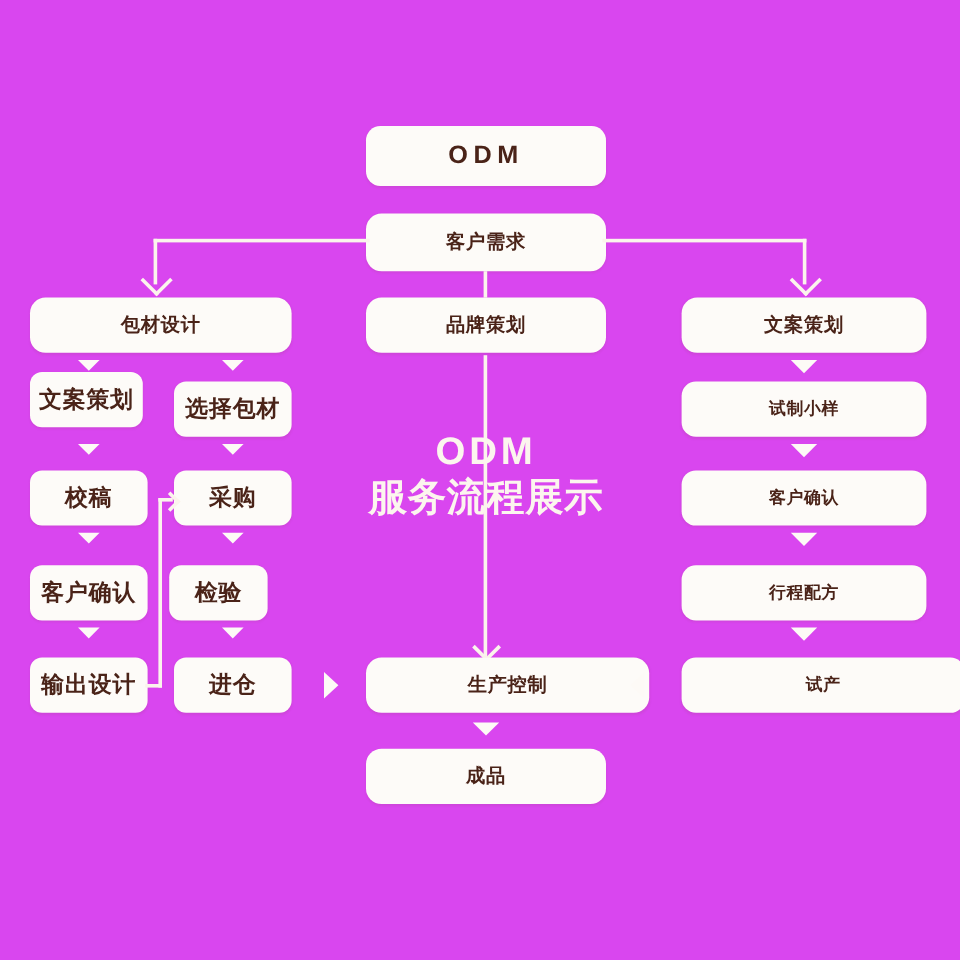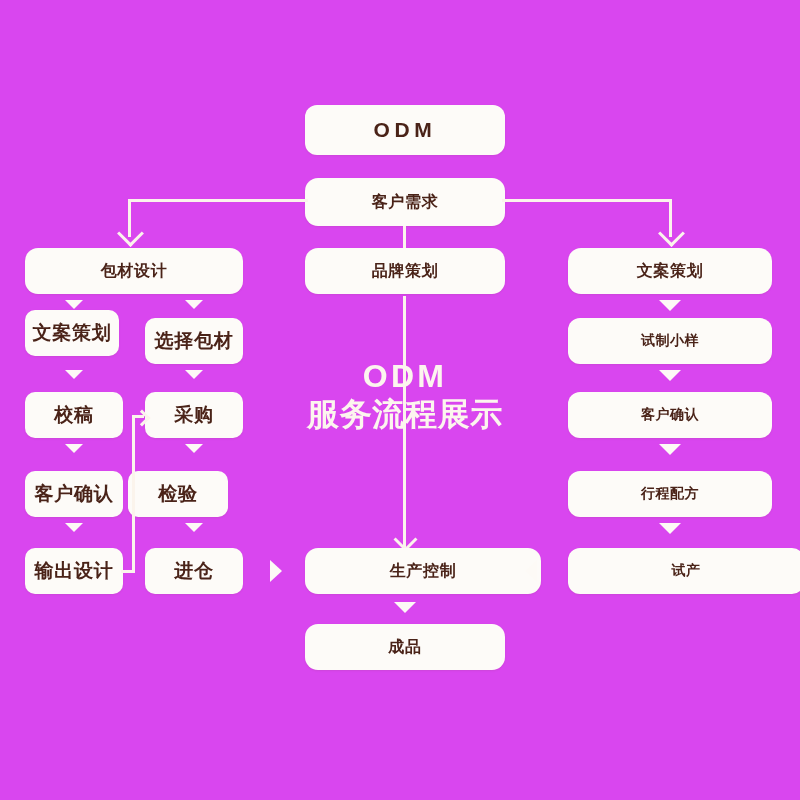--- a/index.html
+++ b/index.html
@@ -165,21 +165,21 @@
   <div class="tri tri-down-sm" style="left:65px; top:523px;"></div>
 
   <div class="node small" style="left:25px; top:548px; width:98px; height:46px;">输出设计</div>
 
   <div class="node small" style="left:145px; top:318px; width:98px; height:46px;">选择包材</div>
   <div class="tri tri-down-sm" style="left:185px; top:370px;"></div>
 
   <div class="node small" style="left:145px; top:392px; width:98px; height:46px;">采购</div>
   <div class="tri tri-down-sm" style="left:185px; top:444px;"></div>
 
-  <div class="node small" style="left:128px; top:471px; width:100px; height:46px;">检验</div>
+  <div class="node small" style="left:141px; top:471px; width:82px; height:46px;">检验</div>
   <div class="tri tri-down-sm" style="left:185px; top:523px;"></div>
 
   <div class="node small" style="left:145px; top:548px; width:98px; height:46px;">进仓</div>
 
   <div class="line hline" style="left:121px; top:570px; width:14px;"></div>
   <div class="line vline" style="left:132px; top:415px; height:158px;"></div>
   <div class="line hline" style="left:132px; top:415px; width:12px;"></div>
   <div class="chev-sm" style="left:136px; top:412px;"></div>
 
   <div class="line vline" style="left:403px; top:296px; height:252px;"></div>

